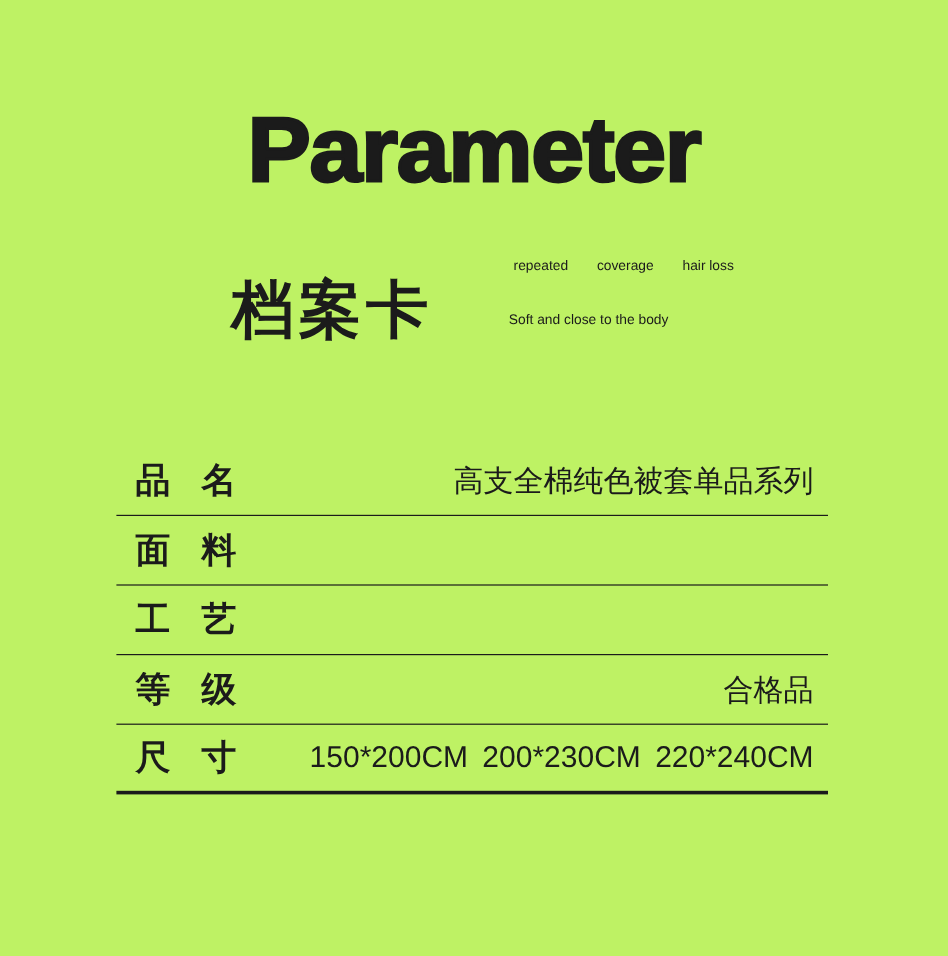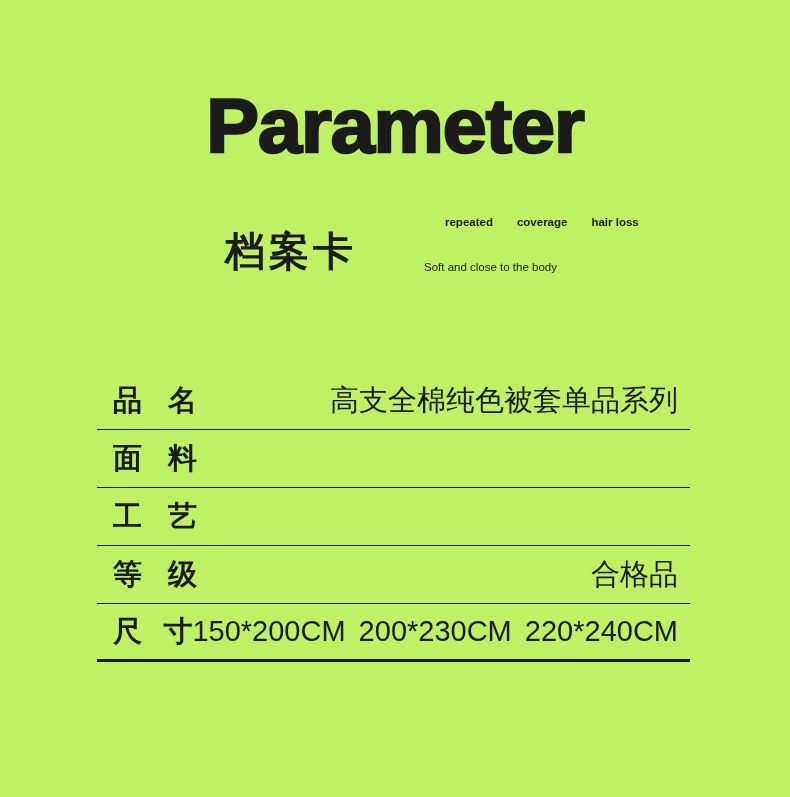--- a/index.html
+++ b/index.html
@@ -29,39 +29,37 @@
     -webkit-text-stroke: 2.5px #1b1b1b;
     transform: scaleX(1.04);
     white-space: nowrap;
   }
 
   
   .sub-title {
     position: absolute;
     top: 224px;
     left: 193px;
-    font-size: 40px;
+    font-size: 52px;
     font-weight: bold;
     letter-spacing: 4px;
     color: #1b1b1b;
     white-space: nowrap;
-    margin-left: 32px;
   }
 
   
   .feature-row {
     position: absolute;
     top: 216px;
-    left: 445px;
+    left: 428px;
     display: flex;
     gap: 24px;
     font-size: 11.5px;
     color: #1b1b1b;
     white-space: nowrap;
-    font-weight: bold;
   }
 
   
   .description {
     position: absolute;
     top: 261px;
     left: 424px;
     font-size: 11.5px;
     line-height: 12.5px;
     color: #1b1b1b;
@@ -90,21 +88,21 @@
     justify-content: space-between;
     width: 84px;
     margin-left: 16px;
     font-size: 29px;
     font-weight: bold;
     color: #1b1b1b;
     white-space: pre;
   }
   .spec-value {
     margin-right: 12px;
-    font-size: 29px;
+    font-size: 25px;
     font-weight: normal;
     color: #1b1b1b;
     white-space: pre;
     word-spacing: 5px;
     text-align: right;
   }
 </style>
 </head>
 <body>
 

